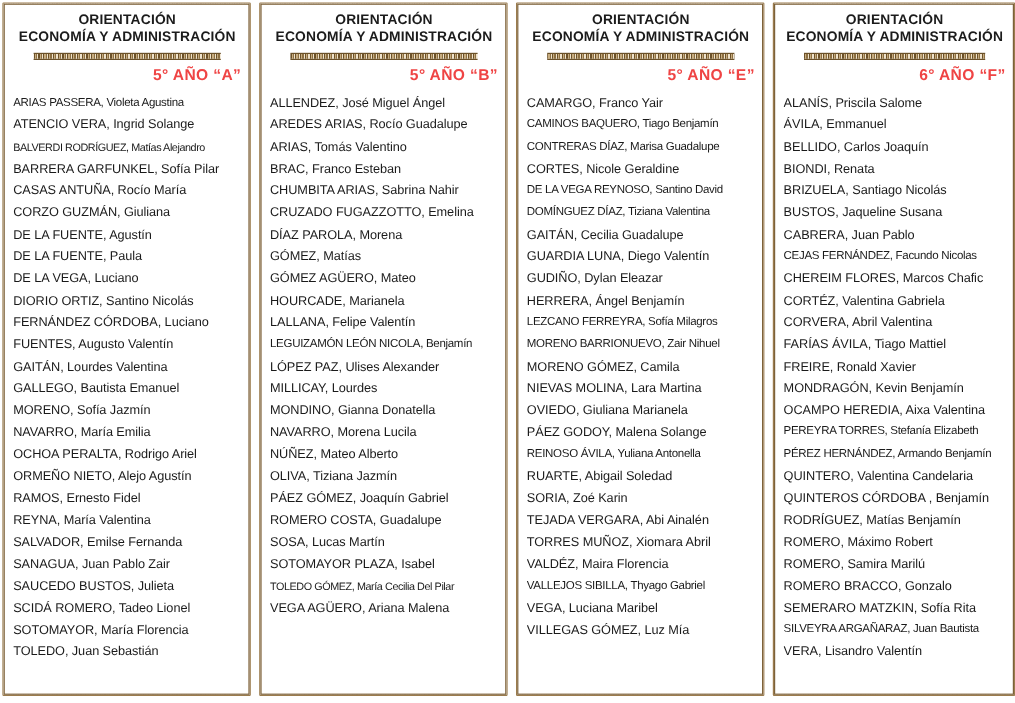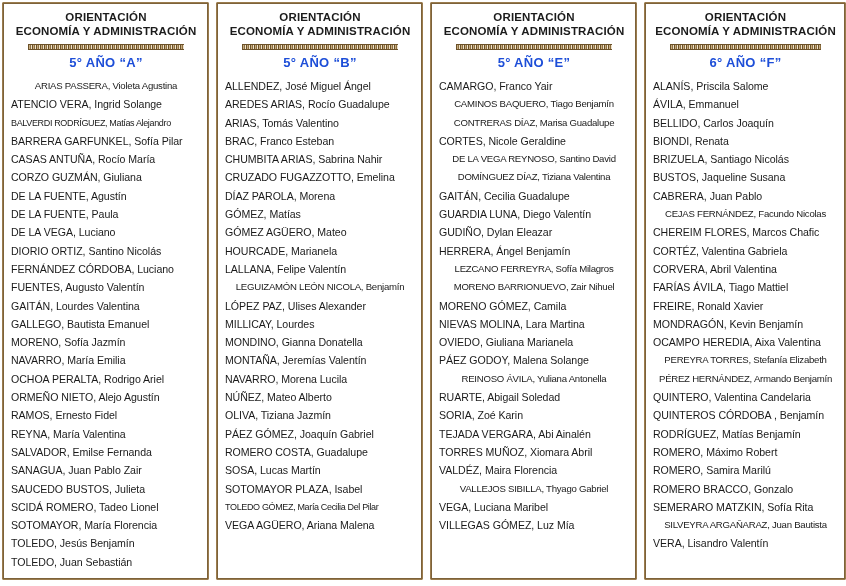--- a/index.html
+++ b/index.html
@@ -82,22 +82,22 @@
       repeating-linear-gradient(90deg,
         #6b5129 0px, #6b5129 1px,
         #c8ad80 1px, #c8ad80 2px,
         #8c6f41 2px, #8c6f41 3px,
         #efe3cd 3px, #efe3cd 4px);
     border-top: 1px solid #6b5129;
     border-bottom: 1px solid #6b5129;
   }
 
   .year {
-    text-align: center;
-    color: #1d4ed8;
+    text-align: right;
+    color: #ef4444;
     font-weight: bold;
     font-size: 13px;
     line-height: 16px;
     margin: 2px 0 6px 0;
     letter-spacing: 0.3px;
   }
 
   
   ul.names {
     list-style: none;
@@ -106,21 +106,21 @@
   }
   ul.names li {
     color: #1a1a1a;
     font-size: 10.6px;
     line-height: 18.3px;
     white-space: nowrap;
     overflow: hidden;
     letter-spacing: -0.05px;
   }
   
-  ul.names li.long  { font-size: 9.6px; letter-spacing: -0.25px; text-align: center; }
+  ul.names li.long  { font-size: 9.6px; letter-spacing: -0.25px; }
   ul.names li.xlong { font-size: 9.0px; letter-spacing: -0.35px; }
 </style>
 </head>
 <body>
 
 <div class="sheet">
 
   <div class="panel w1">
     <div class="panel-inner">
       <div class="orientation">
@@ -148,21 +148,20 @@
           <li>NAVARRO, María Emilia</li>
           <li>OCHOA PERALTA, Rodrigo Ariel</li>
           <li>ORMEÑO NIETO, Alejo Agustín</li>
           <li>RAMOS, Ernesto Fidel</li>
           <li>REYNA, María Valentina</li>
           <li>SALVADOR, Emilse Fernanda</li>
           <li>SANAGUA, Juan Pablo Zair</li>
           <li>SAUCEDO BUSTOS, Julieta</li>
           <li>SCIDÁ ROMERO, Tadeo Lionel</li>
           <li>SOTOMAYOR, María Florencia</li>
-          <li>TOLEDO, Jesús Benjamín</li>
           <li>TOLEDO, Juan Sebastián</li>
         </ul>
     </div>
   </div>
 
   <div class="panel w2">
     <div class="panel-inner">
       <div class="orientation">
         <span class="l1">ORIENTACIÓN</span>
         <span class="l2">ECONOMÍA Y ADMINISTRACIÓN</span>
@@ -178,21 +177,20 @@
           <li>CRUZADO FUGAZZOTTO, Emelina</li>
           <li>DÍAZ PAROLA, Morena</li>
           <li>GÓMEZ, Matías</li>
           <li>GÓMEZ AGÜERO, Mateo</li>
           <li>HOURCADE, Marianela</li>
           <li>LALLANA, Felipe Valentín</li>
           <li class="long">LEGUIZAMÓN LEÓN NICOLA, Benjamín</li>
           <li>LÓPEZ PAZ, Ulises Alexander</li>
           <li>MILLICAY, Lourdes</li>
           <li>MONDINO, Gianna Donatella</li>
-          <li>MONTAÑA, Jeremías Valentín</li>
           <li>NAVARRO, Morena Lucila</li>
           <li>NÚÑEZ, Mateo Alberto</li>
           <li>OLIVA, Tiziana Jazmín</li>
           <li>PÁEZ GÓMEZ, Joaquín Gabriel</li>
           <li>ROMERO COSTA, Guadalupe</li>
           <li>SOSA, Lucas Martín</li>
           <li>SOTOMAYOR PLAZA,  Isabel</li>
           <li class="xlong">TOLEDO GÓMEZ, María Cecilia Del Pilar</li>
           <li>VEGA AGÜERO, Ariana Malena</li>
         </ul>

